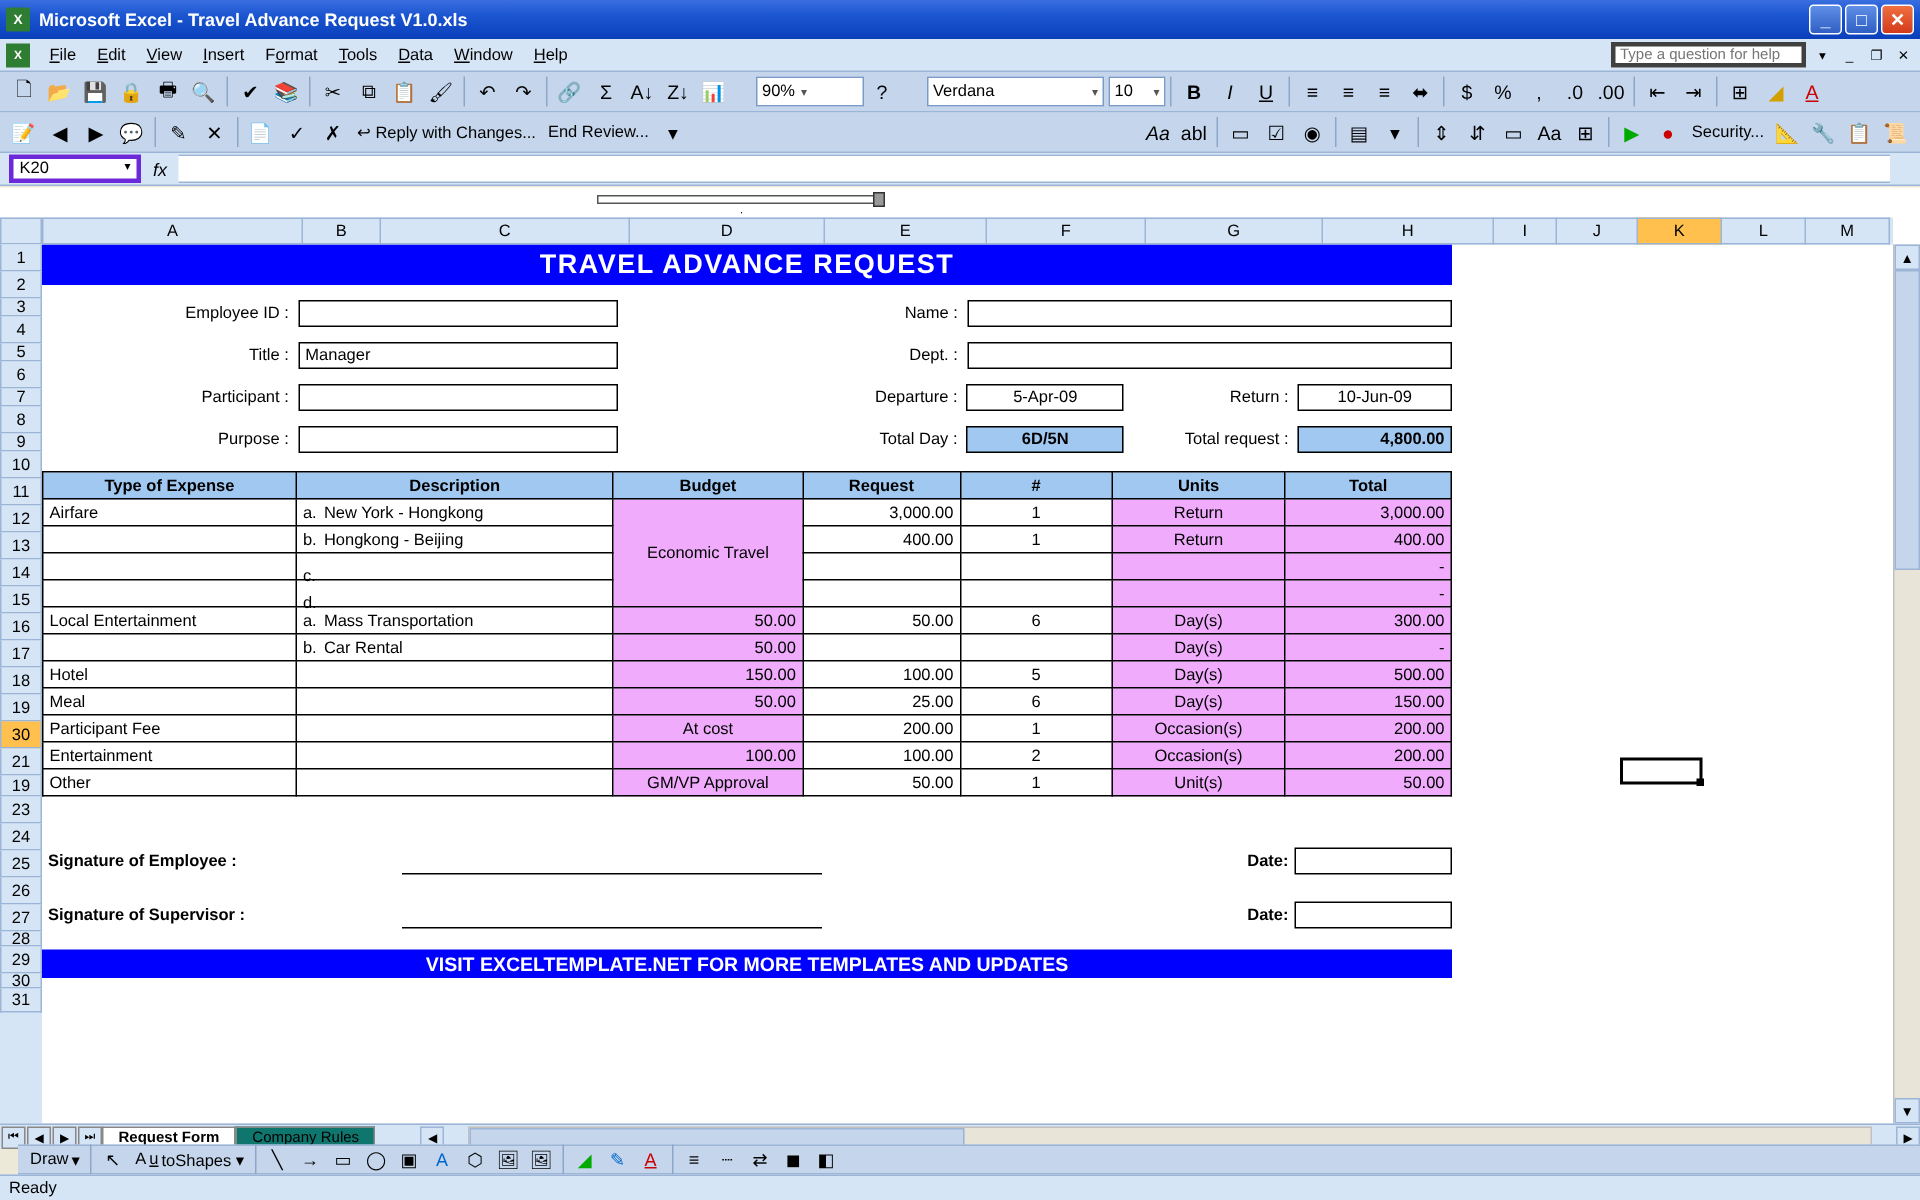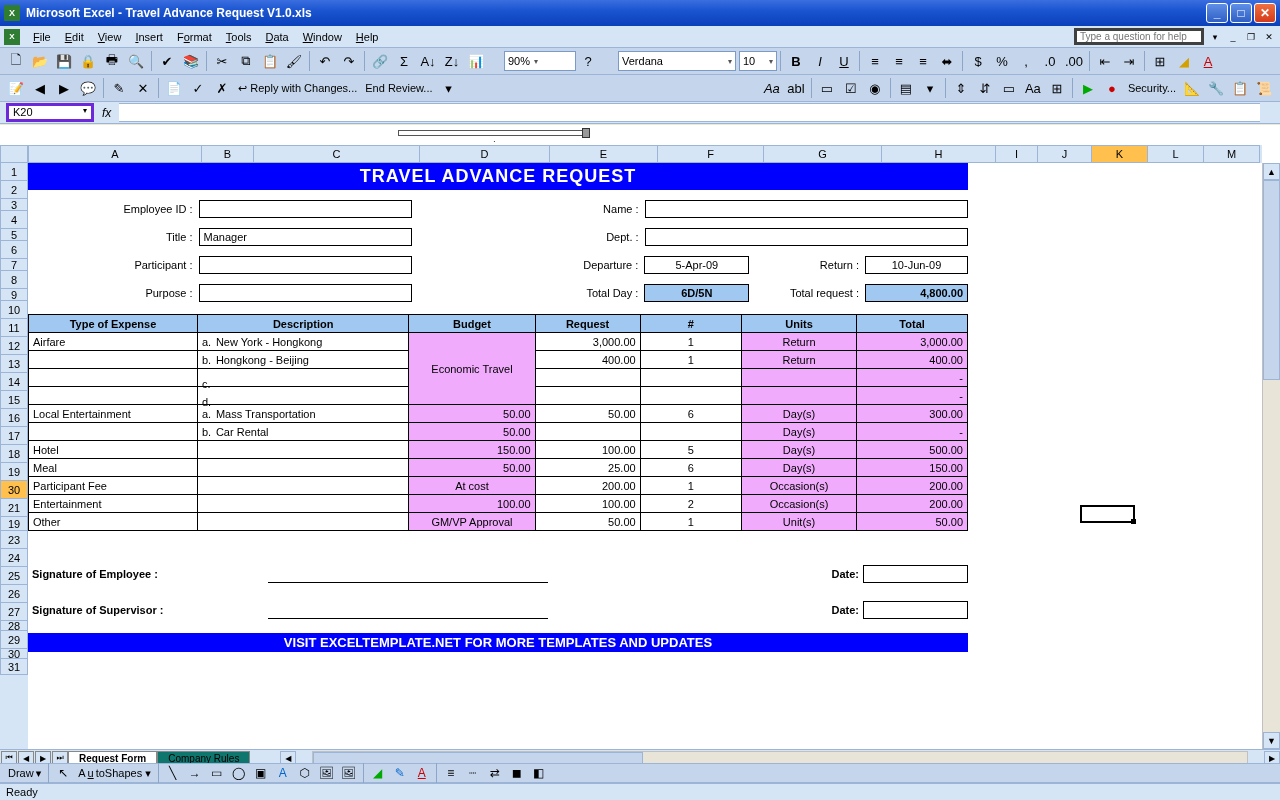--- a/index.html
+++ b/index.html
@@ -97,21 +97,21 @@
 .sheettabs { position:absolute; left:0; right:0; bottom:34px; height:17px; background:#d6e5f5; display:flex; align-items:center; font-size:10px; border-top:1px solid #9cb5d6;}
 .navbtn { width:16px; height:15px; border:1px solid #888; background:#d6e5f5; display:flex; align-items:center; justify-content:center; font-size:8px; margin-left:1px;}
 .stab { padding:1px 10px; border:1px solid #888; background:#0f766e; margin-left:0; border-bottom:none; cursor:default;}
 .stab.active { background:#fff; font-weight:bold;}
 .hscroll-area { flex:1; margin-left:30px; display:flex; align-items:center;}
 .hscroll { flex:1; height:15px; background:#e8e5d8; border:1px solid #c0c0c0; position:relative; margin:0 16px;}
 .hscroll .thumb { position:absolute; left:0; top:0; bottom:0; width:330px; background:#c5d6ec; border:1px solid #9cb5d6;}
 .harr { width:16px; height:15px; background:#d6e5f5; border:1px solid #9cb5d6; font-size:8px; display:flex; align-items:center; justify-content:center;}
 
 
-.drawbar { position:absolute; left:0; right:0; bottom:17px; height:20px; background:#c5d6ec; display:flex; align-items:center; padding:0 4px; font-size:11px; border-top:1px solid #9cb5d6; border-bottom:1px solid #9cb5d6;}
+.drawbar { position:absolute; left:12px; right:0; bottom:17px; height:20px; background:#c5d6ec; display:flex; align-items:center; padding:0 4px; font-size:11px; border-top:1px solid #9cb5d6; border-bottom:1px solid #9cb5d6;}
 .drawbar .txtbtn { padding:1px 4px; display:flex; align-items:center; gap:2px;}
 .drawbar .tbtn { width:20px; height:18px; font-size:12px;}
 
 
 .statusbar { position:absolute; left:0; right:0; bottom:0; height:17px; background:#d6e5f5; font-size:11px; display:flex; align-items:center; padding:0 6px; border-top:1px solid #9cb5d6;}
 </style>
 </head>
 <body>
 
 <div class="titlebar">

